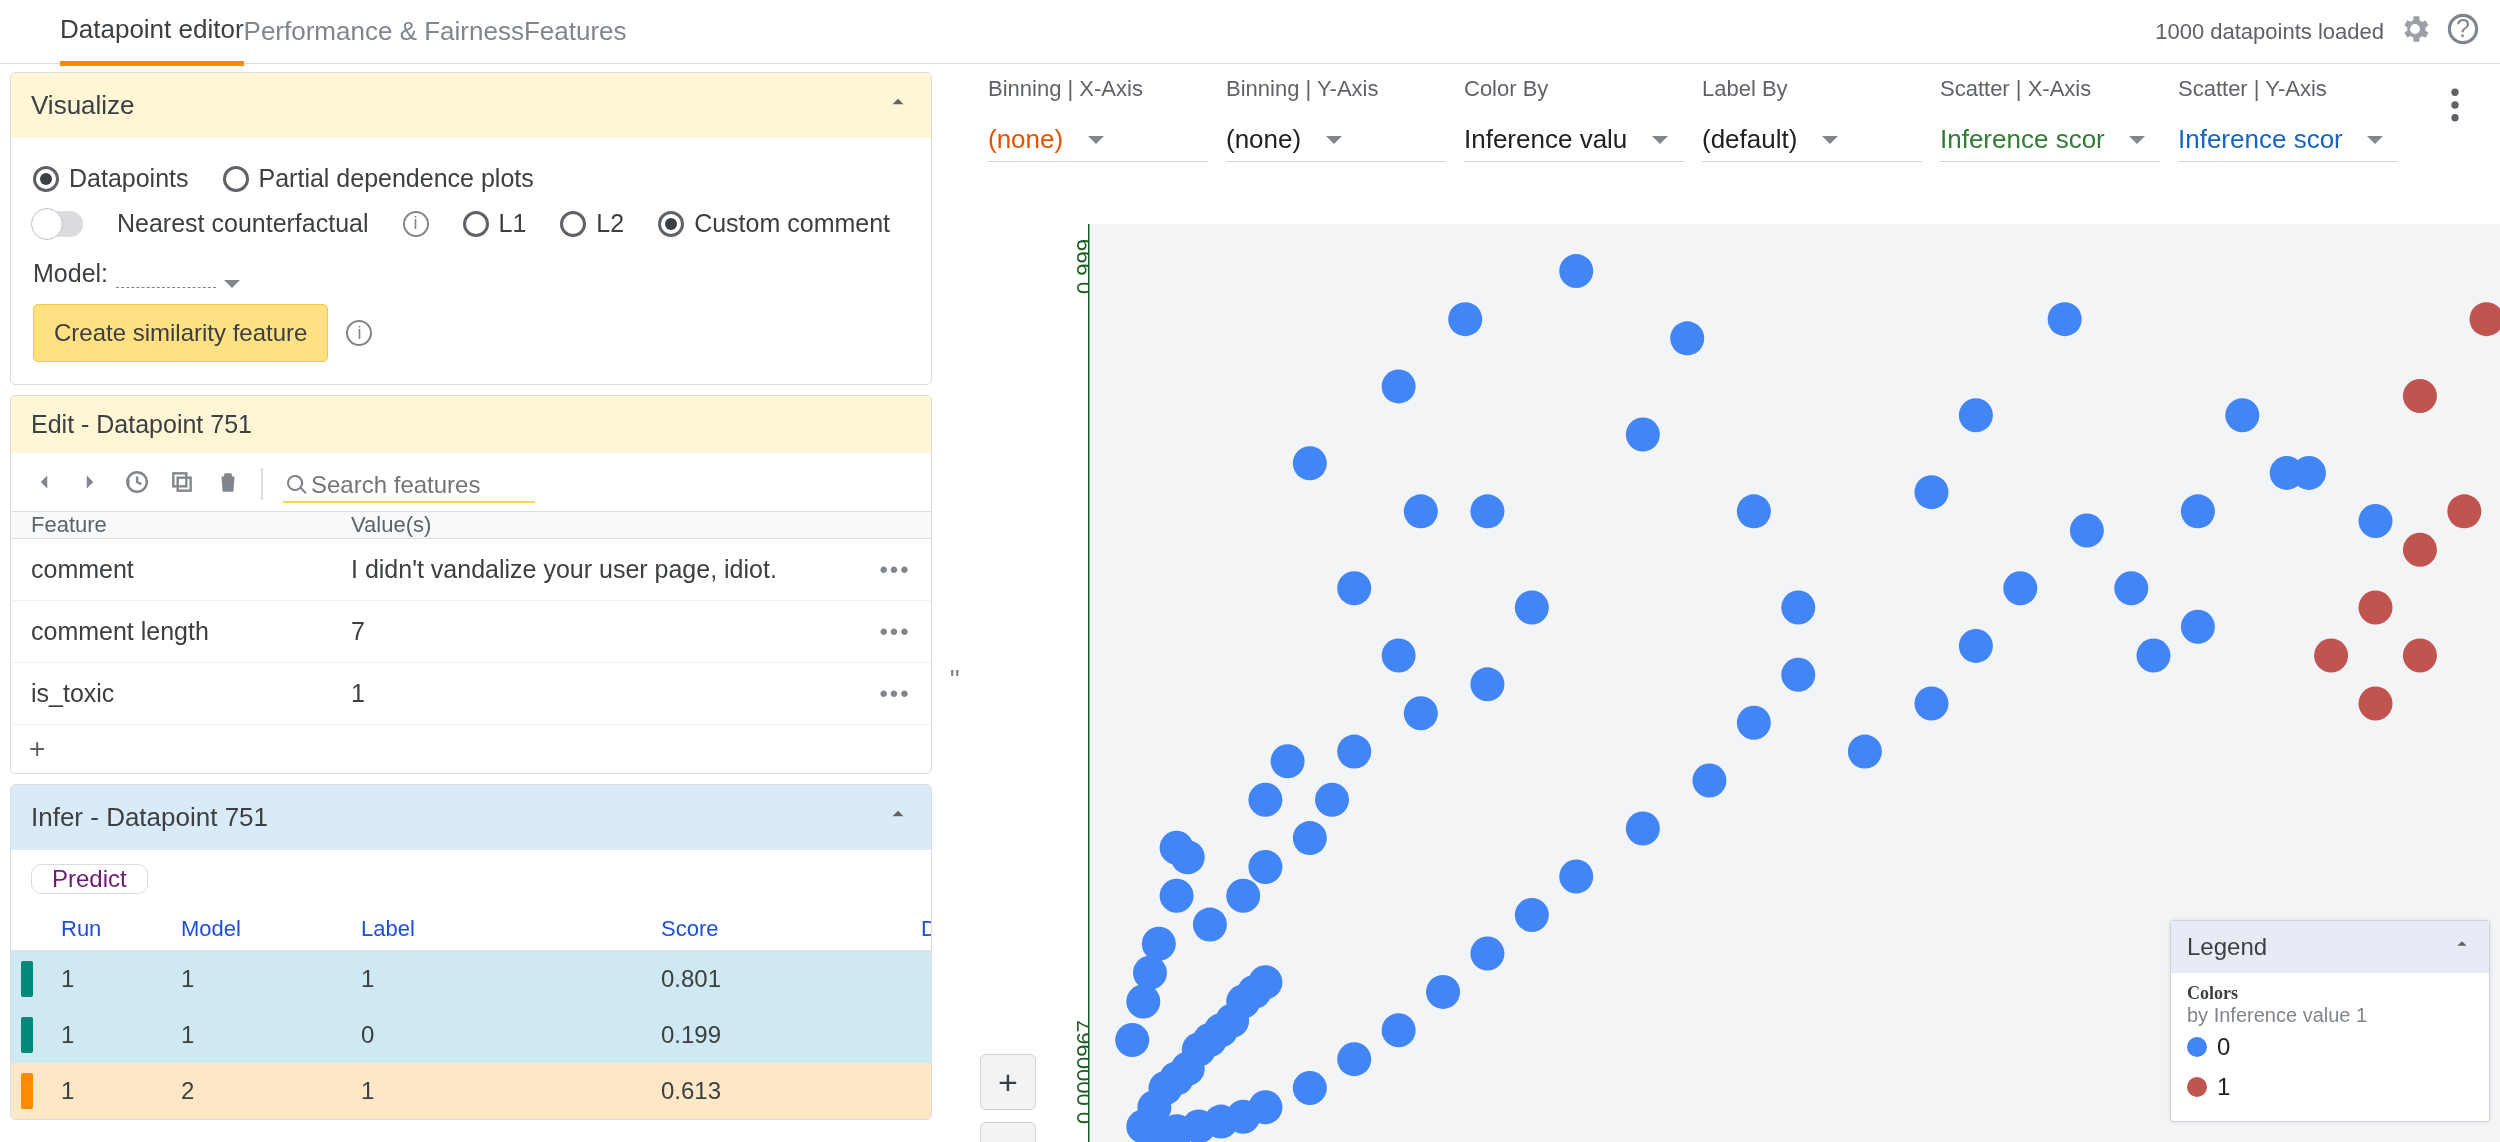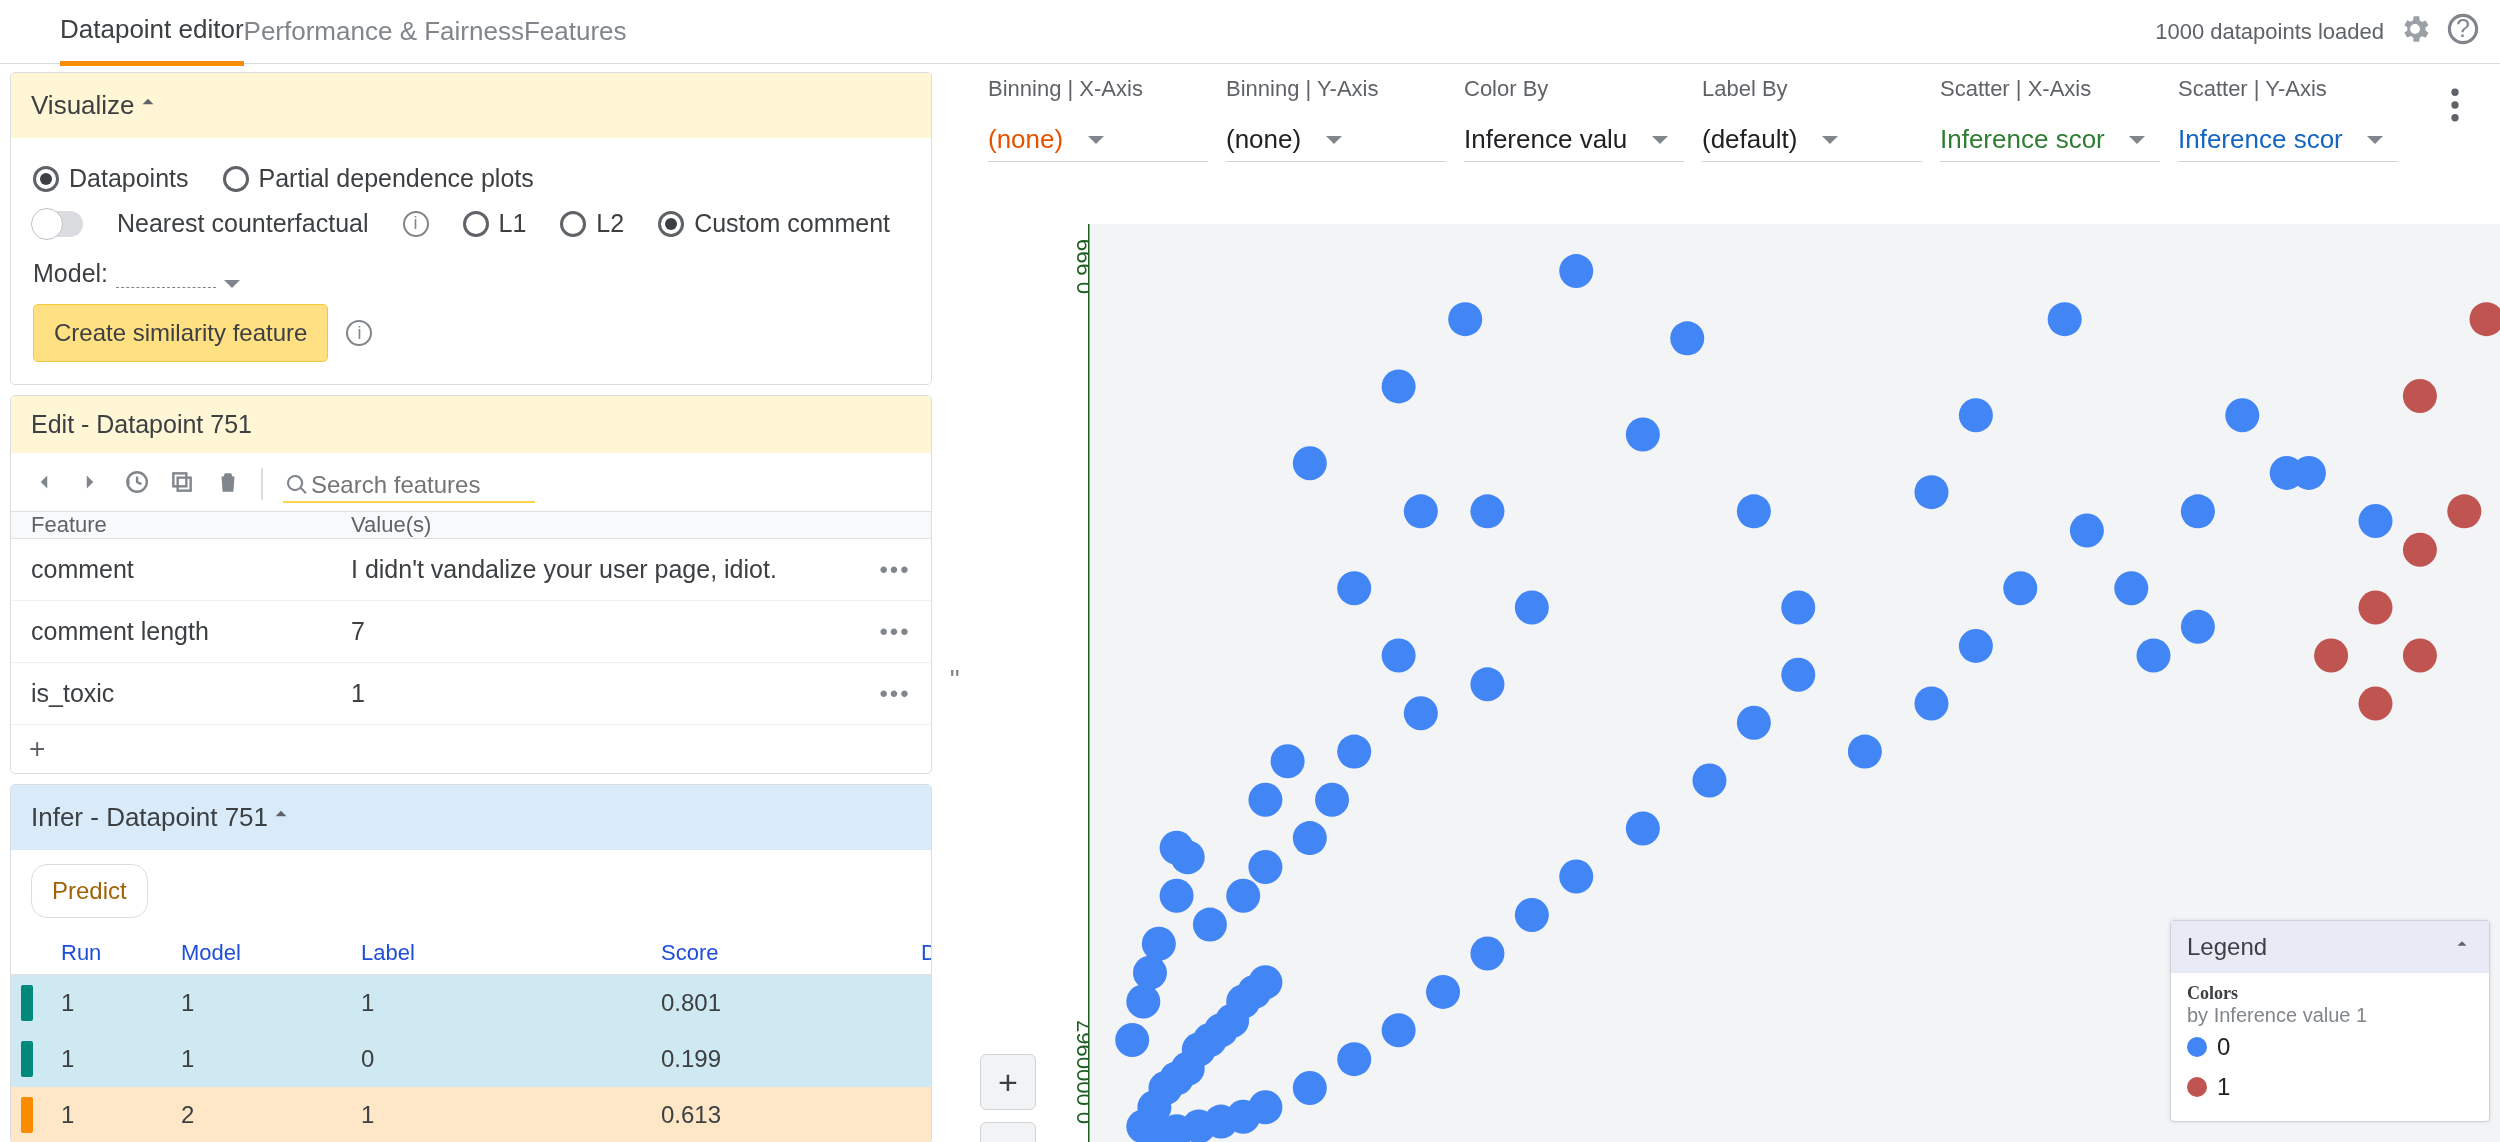--- a/index.html
+++ b/index.html
@@ -17,21 +17,21 @@
 .help-icon text { font-size:22px; fill:#80868b; text-anchor:middle; }
 
 
 .main { flex:1; display:flex; overflow:hidden; }
 .left { width: 998px; padding: 8px 10px 0 10px; overflow-y:auto; }
 .splitter { width:28px; display:flex; align-items:flex-start; justify-content:center; padding-top:600px; color:#80868b; font-size:28px; user-select:none;}
 .right { flex:1; position:relative; }
 
 
 .panel { border:1px solid #dadce0; border-radius:5px; margin-bottom:10px; overflow:hidden;}
-.panel-header { display:flex; align-items:center; padding:16px 20px; font-size:26px; font-weight:500; color:#3c4043;}
+.panel-header { display:flex; align-items:center; justify-content:space-between; padding:16px 20px; font-size:26px; font-weight:500; color:#3c4043;}
 .ph-yellow { background:#fef6d5; }
 .ph-blue { background:#d9ebf9; }
 .panel-body { padding: 18px 22px 14px 22px; }
 
 
 .row { display:flex; align-items:center; gap:34px; padding:8px 0; }
 .radio { display:inline-flex; align-items:center; gap:10px; }
 .radio .ring { width:26px; height:26px; border:3px solid #5f6368; border-radius:50%; display:flex; align-items:center; justify-content:center;}
 .radio .ring.filled::after { content:""; width:12px; height:12px; border-radius:50%; background:#3c4043;}
 .radio span.lbl, .ctl-label { font-size:25px; color:#3c4043; }
@@ -39,21 +39,21 @@
 .toggle::after { content:""; position:absolute; width:30px; height:30px; background:#fff; border:1px solid #bdc1c6; border-radius:50%; top:-3px; left:-2px;}
 .info-icon { width:26px; height:26px; border:2px solid #80868b; border-radius:50%; display:inline-flex; align-items:center; justify-content:center; font-size:18px; color:#80868b;}
 
 
 .select-wrap { display:flex; align-items:flex-end; gap:8px; font-size:25px; color:#3c4043;}
 .select-wrap .sel { border:none; border-bottom:1px dashed #80868b; padding:2px 24px 2px 8px; min-width:100px; font-size:25px; color:#3c4043; position:relative;}
 .caretd { width:0; height:0; border-left:8px solid transparent; border-right:8px solid transparent; border-top:8px solid #80868b; display:inline-block;}
 
 
 .btn-primary { background:#ffe082; border:1px solid #f0c93e; border-radius:5px; padding:14px 20px; font-size:24px; color:#3c4043; cursor:pointer;}
-.btn-light { background:#fff; border:1px solid #dadce0; border-radius:16px; padding:12px 20px; font-size:24px; color:#a16207; cursor:pointer;}
+.btn-light { background:#fff; border:1px solid #dadce0; border-radius:10px; padding:0 20px; font-size:24px; color:#701a75; cursor:pointer;}
 
 
 .edit-head { background:#fef6d5; padding:14px 20px; font-size:25px; font-weight:500; color:#3c4043;}
 .toolbar { display:flex; align-items:center; gap:20px; padding:12px 20px 8px 20px;}
 .ticon { width:26px; height:26px; fill:#80868b; display:inline-block;}
 .search-box { display:flex; align-items:center; gap:2px; border-bottom:2px solid #ffd54f; padding:6px 4px 2px 2px;}
 .search-box input { border:none; outline:none; font-size:24px; color:#80868b; width:220px;}
 .tblhead { display:grid; grid-template-columns: 320px 1fr 80px; background:#f8f9fa; border-top:1px solid #e0e0e0; border-bottom:1px solid #e0e0e0; padding:0 20px; font-size:22px; color:#5f6368;}
 .trow { display:grid; grid-template-columns: 320px 1fr 80px; padding:16px 20px; font-size:25px; color:#3c4043; border-bottom:1px solid #f0f0f0; align-items:center;}
 .dots { color:#80868b; font-size:24px; letter-spacing:2px; text-align:right;}

